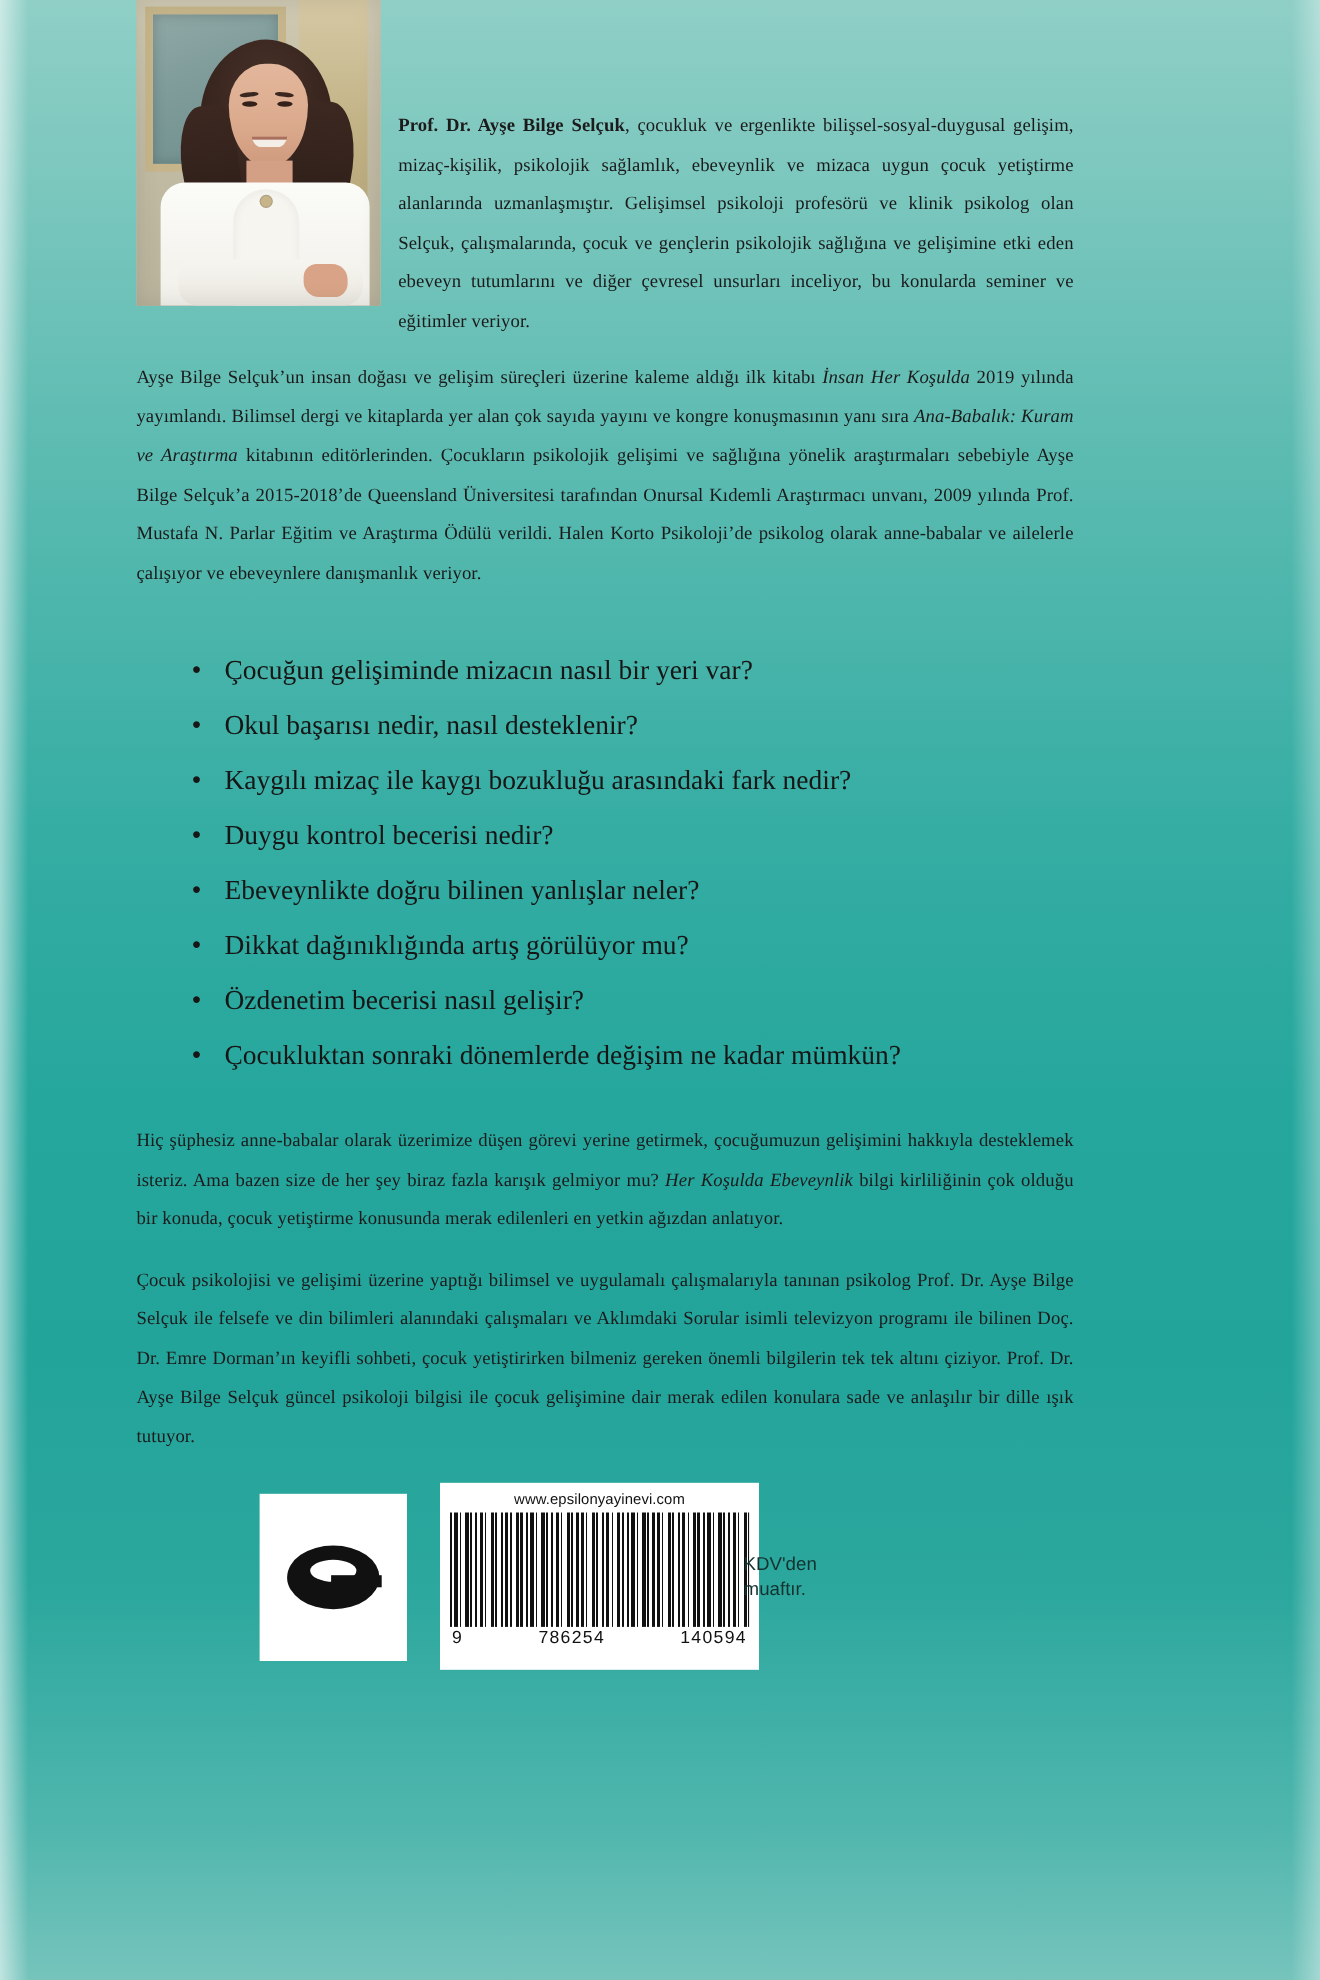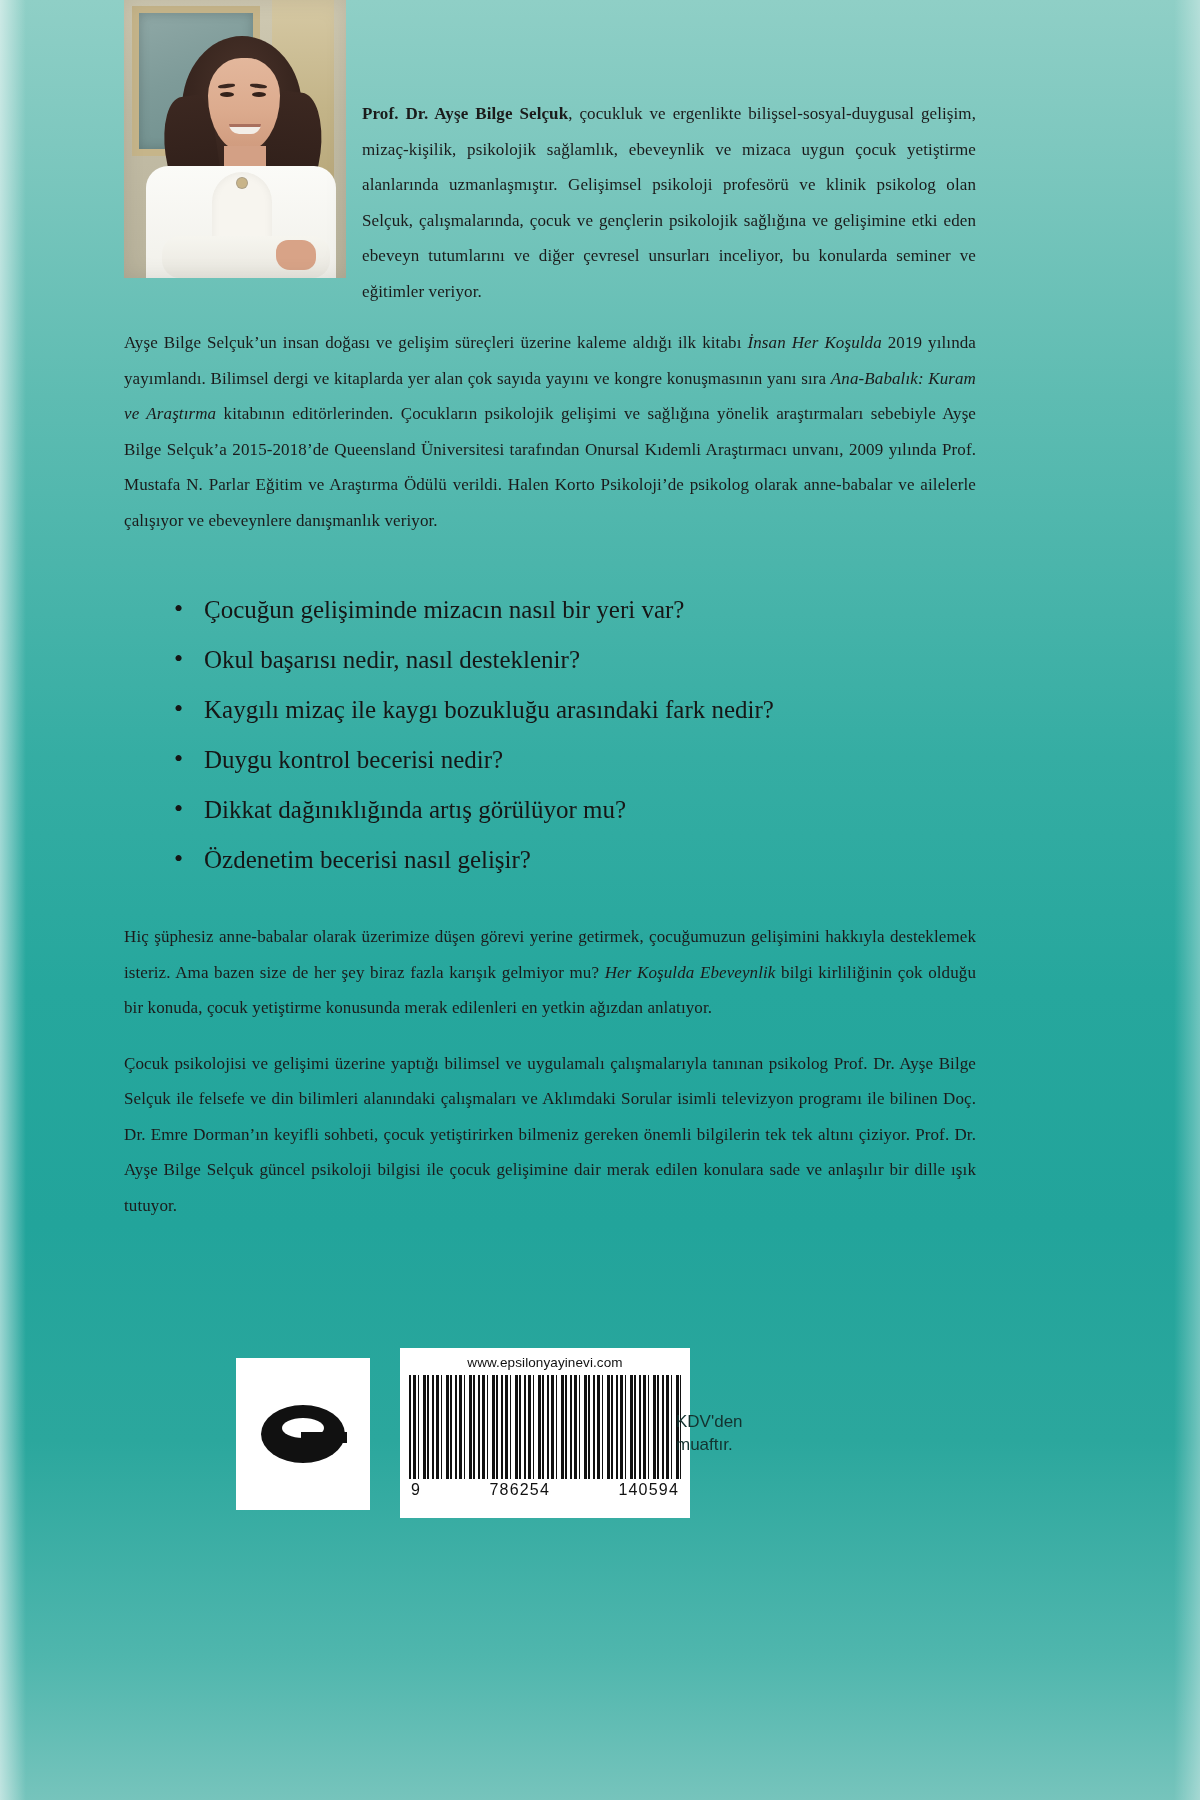--- a/index.html
+++ b/index.html
@@ -314,22 +314,24 @@
       <p class="body"><span class="lead-name">Prof. Dr. Ayşe Bilge Selçuk</span><span>, çocukluk ve ergenlikte bilişsel-sosyal-duygusal gelişim, mizaç-kişilik, psikolojik sağlamlık, ebeveynlik ve mizaca uygun çocuk yetiştirme alanlarında uzmanlaşmıştır. Gelişimsel psikoloji profesörü ve klinik psikolog olan Selçuk, çalışmalarında, çocuk ve gençlerin psikolojik sağlığına ve gelişimine etki eden ebeveyn tutumlarını ve diğer çevresel unsurları inceliyor, bu konularda seminer ve eğitimler veriyor.</span></p>
 
       <p class="body"><span>Ayşe Bilge Selçuk’un insan doğası ve gelişim süreçleri üzerine kaleme aldığı ilk kitabı </span><span class="ital">İnsan Her Koşulda</span><span> 2019 yılında yayımlandı. Bilimsel dergi ve kitaplarda yer alan çok sayıda yayını ve kongre konuşmasının yanı sıra </span><span class="ital">Ana-Babalık: Kuram ve Araştırma</span><span> kitabının editörlerinden. Çocukların psikolojik gelişimi ve sağlığına yönelik araştırmaları sebebiyle Ayşe Bilge Selçuk’a 2015-2018’de Queensland Üniversitesi tarafından Onursal Kıdemli Araştırmacı unvanı, 2009 yılında Prof. Mustafa N. Parlar Eğitim ve Araştırma Ödülü verildi. Halen Korto Psikoloji’de psikolog olarak anne-babalar ve ailelerle çalışıyor ve ebeveynlere danışmanlık veriyor.</span></p>
     </div>
 
     <ul class="questions">
       <li><span>Çocuğun gelişiminde mizacın nasıl bir yeri var?</span></li>
       <li><span>Okul başarısı nedir, nasıl desteklenir?</span></li>
       <li><span>Kaygılı mizaç ile kaygı bozukluğu arasındaki fark nedir?</span></li>
       <li><span>Duygu kontrol becerisi nedir?</span></li>
+      <li><span>Ebeveynlikte doğru bilinen yanlışlar neler?</span></li>
       <li><span>Dikkat dağınıklığında artış görülüyor mu?</span></li>
       <li><span>Özdenetim becerisi nasıl gelişir?</span></li>
+      <li><span>Çocukluktan sonraki dönemlerde değişim ne kadar mümkün?</span></li>
     </ul>
 
     <div class="closing">
       <p class="body"><span>Hiç şüphesiz anne-babalar olarak üzerimize düşen görevi yerine getirmek, çocuğumuzun gelişimini hakkıyla desteklemek isteriz. Ama bazen size de her şey biraz fazla karışık gelmiyor mu? </span><span class="ital">Her Koşulda Ebeveynlik</span><span> bilgi kirliliğinin çok olduğu bir konuda, çocuk yetiştirme konusunda merak edilenleri en yetkin ağızdan anlatıyor.</span></p>
       <p class="body">Çocuk psikolojisi ve gelişimi üzerine yaptığı bilimsel ve uygulamalı çalışmalarıyla tanınan psikolog Prof. Dr. Ayşe Bilge Selçuk ile felsefe ve din bilimleri alanındaki çalışmaları ve Aklımdaki Sorular isimli televizyon programı ile bilinen Doç. Dr. Emre Dorman’ın keyifli sohbeti, çocuk yetiştirirken bilmeniz gereken önemli bilgilerin tek tek altını çiziyor. Prof. Dr. Ayşe Bilge Selçuk güncel psikoloji bilgisi ile çocuk gelişimine dair merak edilen konulara sade ve anlaşılır bir dille ışık tutuyor.</p>
     </div>
 
   </div>
 
   <div class="footer">

